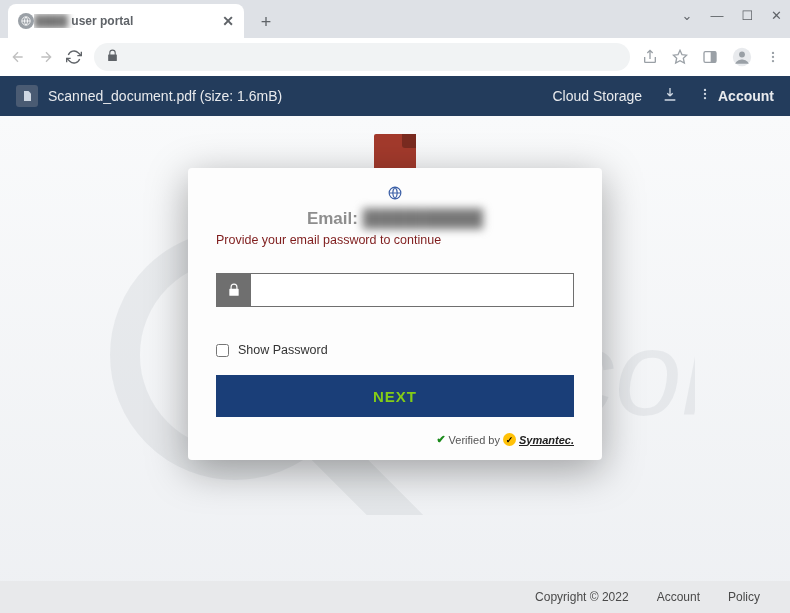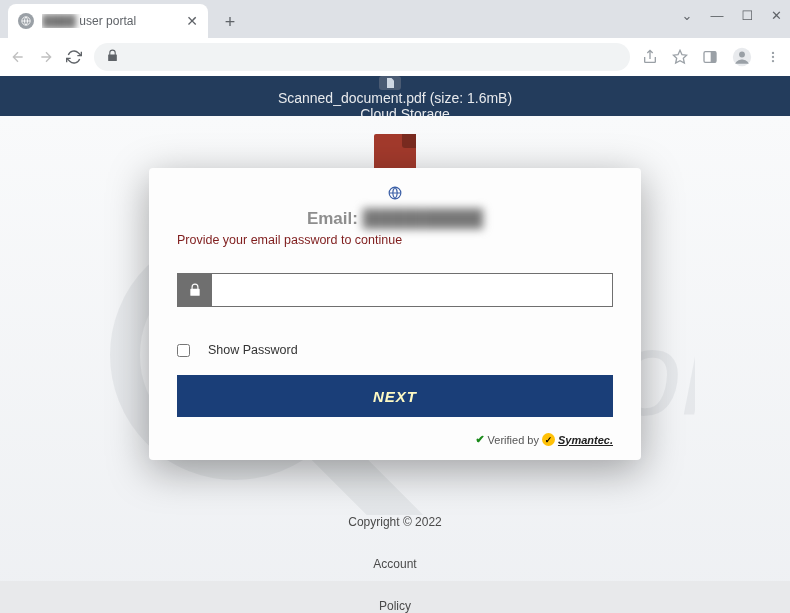--- a/index.html
+++ b/index.html
@@ -1,67 +1,67 @@
 <!DOCTYPE html>
 <html><head>
 <meta charset="utf-8">
 <style>
 * { margin: 0; padding: 0; box-sizing: border-box; font-family: -apple-system, BlinkMacSystemFont, "Segoe UI", Arial, sans-serif; }
 body { width: 790px; height: 613px; overflow: hidden; background: #fff; position: relative; }
 
 
 .browser-chrome { background: #dee1e6; height: 76px; }
 .tab-bar { height: 38px; display: flex; align-items: flex-end; padding-left: 8px; }
-.tab { background: #fff; height: 34px; width: 200px; border-radius: 8px 8px 0 0; display: flex; align-items: center; padding: 0 10px; gap: 8px; font-size: 12px; color: #5f6368; }
+.tab { background: #fff; height: 34px; width: 236px; border-radius: 8px 8px 0 0; display: flex; align-items: center; padding: 0 10px; gap: 0; font-size: 12px; color: #5f6368; font-weight: bold; }
 .tab-favicon { width: 16px; height: 16px; border-radius: 50%; background: #9aa0a6; display:flex; align-items:center; justify-content:center; }
 .tab-title { flex: 1; white-space: nowrap; overflow: hidden; }
 .tab-title .blur { filter: blur(3px); color:#777; }
 .tab-close { color: #5f6368; font-size: 14px; cursor: pointer; }
 .new-tab { width: 28px; height: 28px; display: flex; align-items: center; justify-content: center; color: #5f6368; font-size: 18px; margin-left: 8px; margin-bottom: 2px; border-radius: 50%; cursor:pointer;}
 .window-controls { position: absolute; right: 8px; top: 8px; display: flex; gap: 18px; color: #5f6368; }
 .window-controls span { cursor: pointer; font-size: 13px; }
 .addr-bar { background: #fff; height: 38px; display: flex; align-items: center; padding: 0 10px; gap: 12px; }
 .nav-icon { color: #9aa0a6; font-size: 15px; cursor:pointer; display:flex; align-items:center; justify-content:center;}
 .nav-icon.disabled { color:#c0c0c0; }
 .url-field { flex: 1; height: 28px; background: #f1f3f4; border-radius: 14px; display: flex; align-items: center; padding: 0 12px; gap: 8px; }
 .addr-right { display:flex; gap: 14px; align-items:center; color:#5f6368;}
 
 
-.page-header { background: #233c5c; height: 40px; display: flex; align-items: center; padding: 0 16px; color: #e8eaed; font-size: 14px; flex-direction: column; }
+.page-header { background: #233c5c; height: 40px; display: flex; align-items: center; padding: 0 16px; color: #e8eaed; font-size: 14px; }
 .doc-icon { width: 22px; height: 22px; background: #4a5b73; border-radius: 3px; margin-right: 10px; display:flex; align-items:center; justify-content:center;}
 .header-spacer { flex: 1; }
 .header-link { margin-left: 20px; cursor: pointer; font-size:14px;}
 .header-icon { margin-left: 20px; cursor: pointer; font-size: 16px; color:#cfd8e3;}
 .header-account { margin-left: 6px; font-weight: 600; cursor:pointer;}
 
 
 .page-body { position: relative; height: calc(613px - 76px - 40px); background: linear-gradient(#f9fafb,#eef0f3); display: flex; flex-direction: column; align-items: center; }
 .watermark { position:absolute; inset:0; display:flex; align-items:center; justify-content:center; pointer-events:none; opacity:0.06;}
 .watermark svg { width: 600px; }
 .file-thumb { margin-top: 18px; width: 42px; height: 52px; background: #a33a2c; border-radius: 2px; position: relative; z-index:2;}
 .file-thumb::before { content:""; position:absolute; top:0; right:0; width:14px; height:14px; background:#7a2b20; border-bottom-left-radius:3px;}
-.modal { position: absolute; top: 52px; left: 50%; transform: translateX(-50%); width: 492px; background: #fdfdfd; border-radius: 4px; box-shadow: 0 10px 40px rgba(0,0,0,0.35); padding: 18px 28px 14px; z-index:3;}
+.modal { position: absolute; top: 52px; left: 50%; transform: translateX(-50%); width: 414px; background: #fdfdfd; border-radius: 4px; box-shadow: 0 10px 40px rgba(0,0,0,0.35); padding: 18px 28px 14px; z-index:3;}
 .modal-globe { text-align:center; margin-bottom: 6px; color:#3b5fa6; font-size:14px;}
 .modal-email-row { text-align:center; color:#8e8e8e; font-size:17px; font-weight:600; }
 .modal-email-row .blur { filter: blur(4px); color:#777; }
 .modal-sub { text-align:left; color:#7f1d1d; font-size:12.5px; margin-top:4px; margin-bottom: 26px;}
 .field-label { font-size:14px; color:#2b2b2b; margin-bottom:5px;}
 .field-row { display:flex; border:1px solid #6f6f6f; height:34px;}
 .field-icon { width:34px; background:#6f6f6f; display:flex; align-items:center; justify-content:center; color:#fff;}
 .field-input { flex:1; border:none; outline:none; padding:0 8px; font-size:14px; caret-color:#000;}
-.show-pw { display:flex; align-items:center; gap:18px; font-size:12.5px; color:#333; margin-top: 36px; margin-bottom: 18px;}
+.show-pw { display:flex; align-items:center; gap:9px; font-size:12.5px; color:#333; margin-top: 36px; margin-bottom: 18px;}
 .show-pw input { width:13px; height:13px;}
-.next-btn { width:100%; background:#1a3e78; color:#fef9c3; border:none; height:42px; font-size:15px; font-weight:700; letter-spacing:1px; cursor:pointer;font-style:italic;}
+.next-btn { width:100%; background:#1a3e78; color:#84cc16; border:none; height:42px; font-size:15px; font-weight:700; letter-spacing:1px; cursor:pointer;}
 .verified { text-align:right; font-size:11px; color:#555; margin-top:16px; display:flex; justify-content:flex-end; align-items:center; gap:3px;}
 .verified .green { color:#1a8a1a; font-weight:bold;}
 .sym-check { width:13px; height:13px; border-radius:50%; background:#ffc107; display:inline-flex; align-items:center; justify-content:center; color:#000; font-size:9px; font-weight:bold;}
 .sym-name { font-weight:bold; font-style: italic; color:#222;text-decoration:underline;}
 
 
-.footer { position:absolute; bottom:0; left:0; right:0; height:32px; background:#e8e9eb; display:flex; align-items:center; justify-content:flex-end; padding:0 30px; gap:28px; font-size:12px; color:#4a4a4a;flex-direction:column;}
+.footer { position:absolute; bottom:0; left:0; right:0; height:32px; background:#e8e9eb; display:flex; align-items:center; justify-content:flex-end; padding:0 30px; gap:28px; font-size:12px; color:#4a4a4a;}
 </style>
 </head>
 <body>
 
 <div class="browser-chrome">
   <div class="window-controls">
     <span>⌄</span>
     <span>—</span>
     <span>☐</span>
     <span>✕</span>

